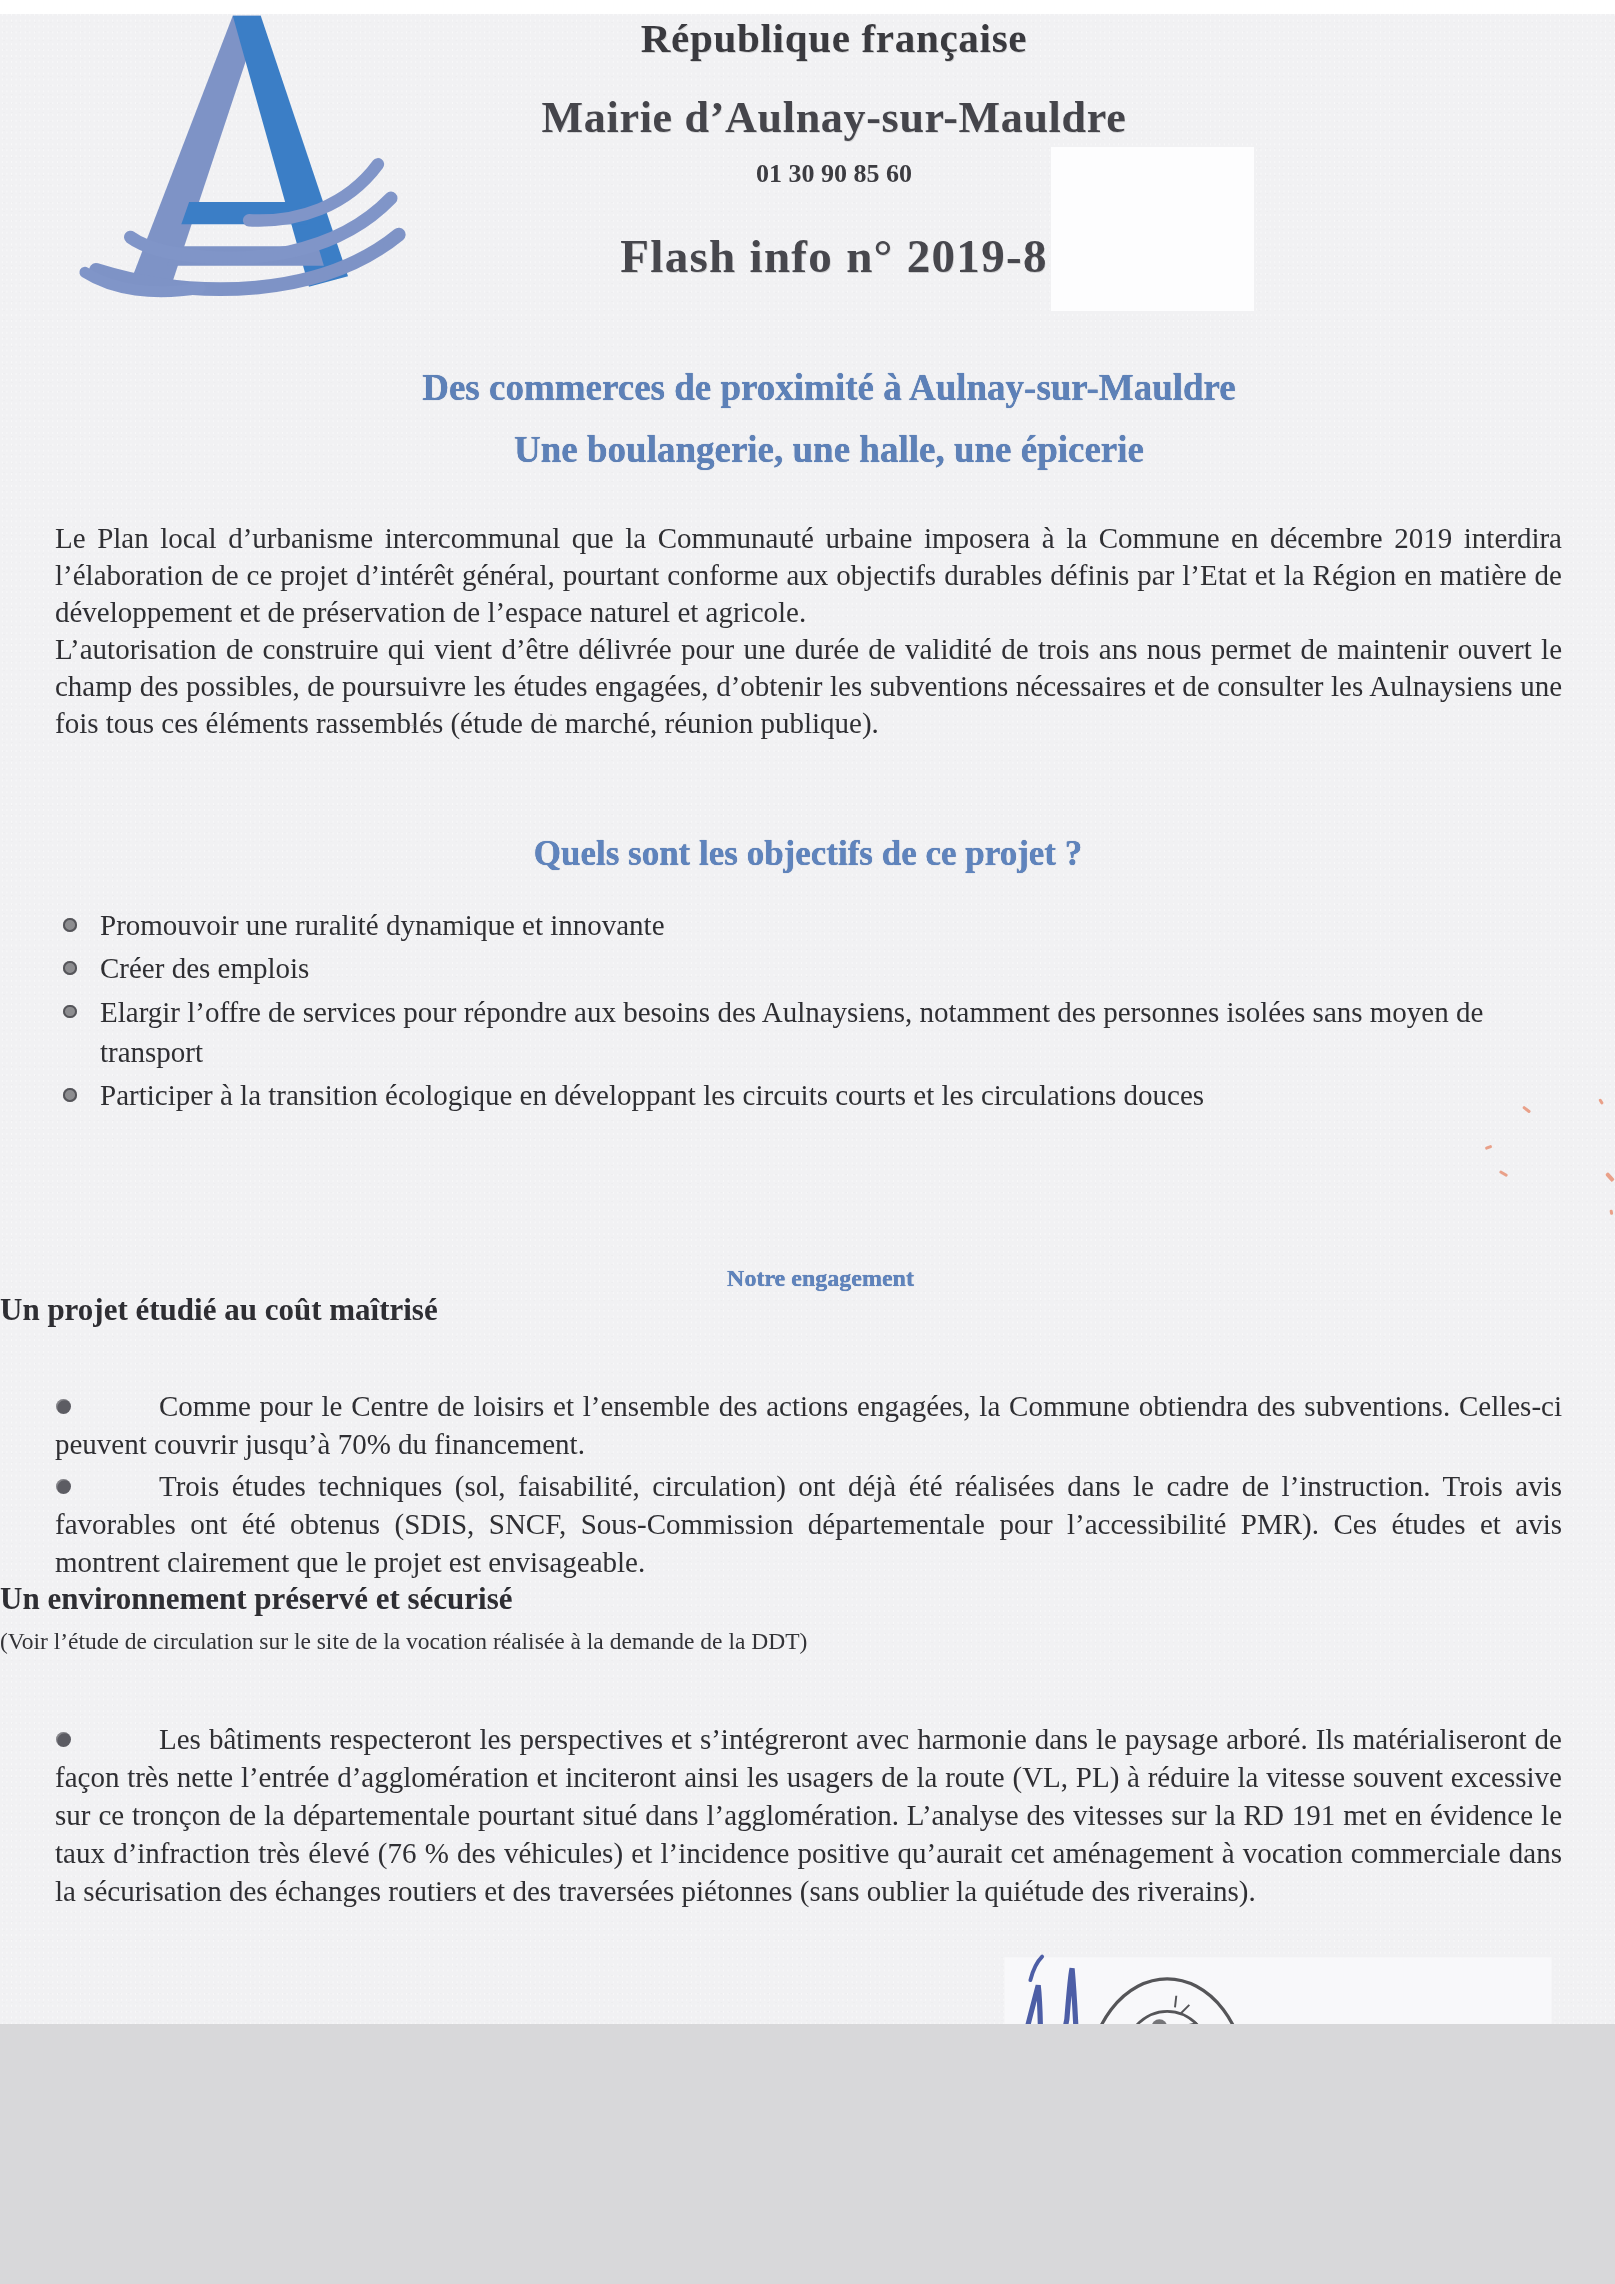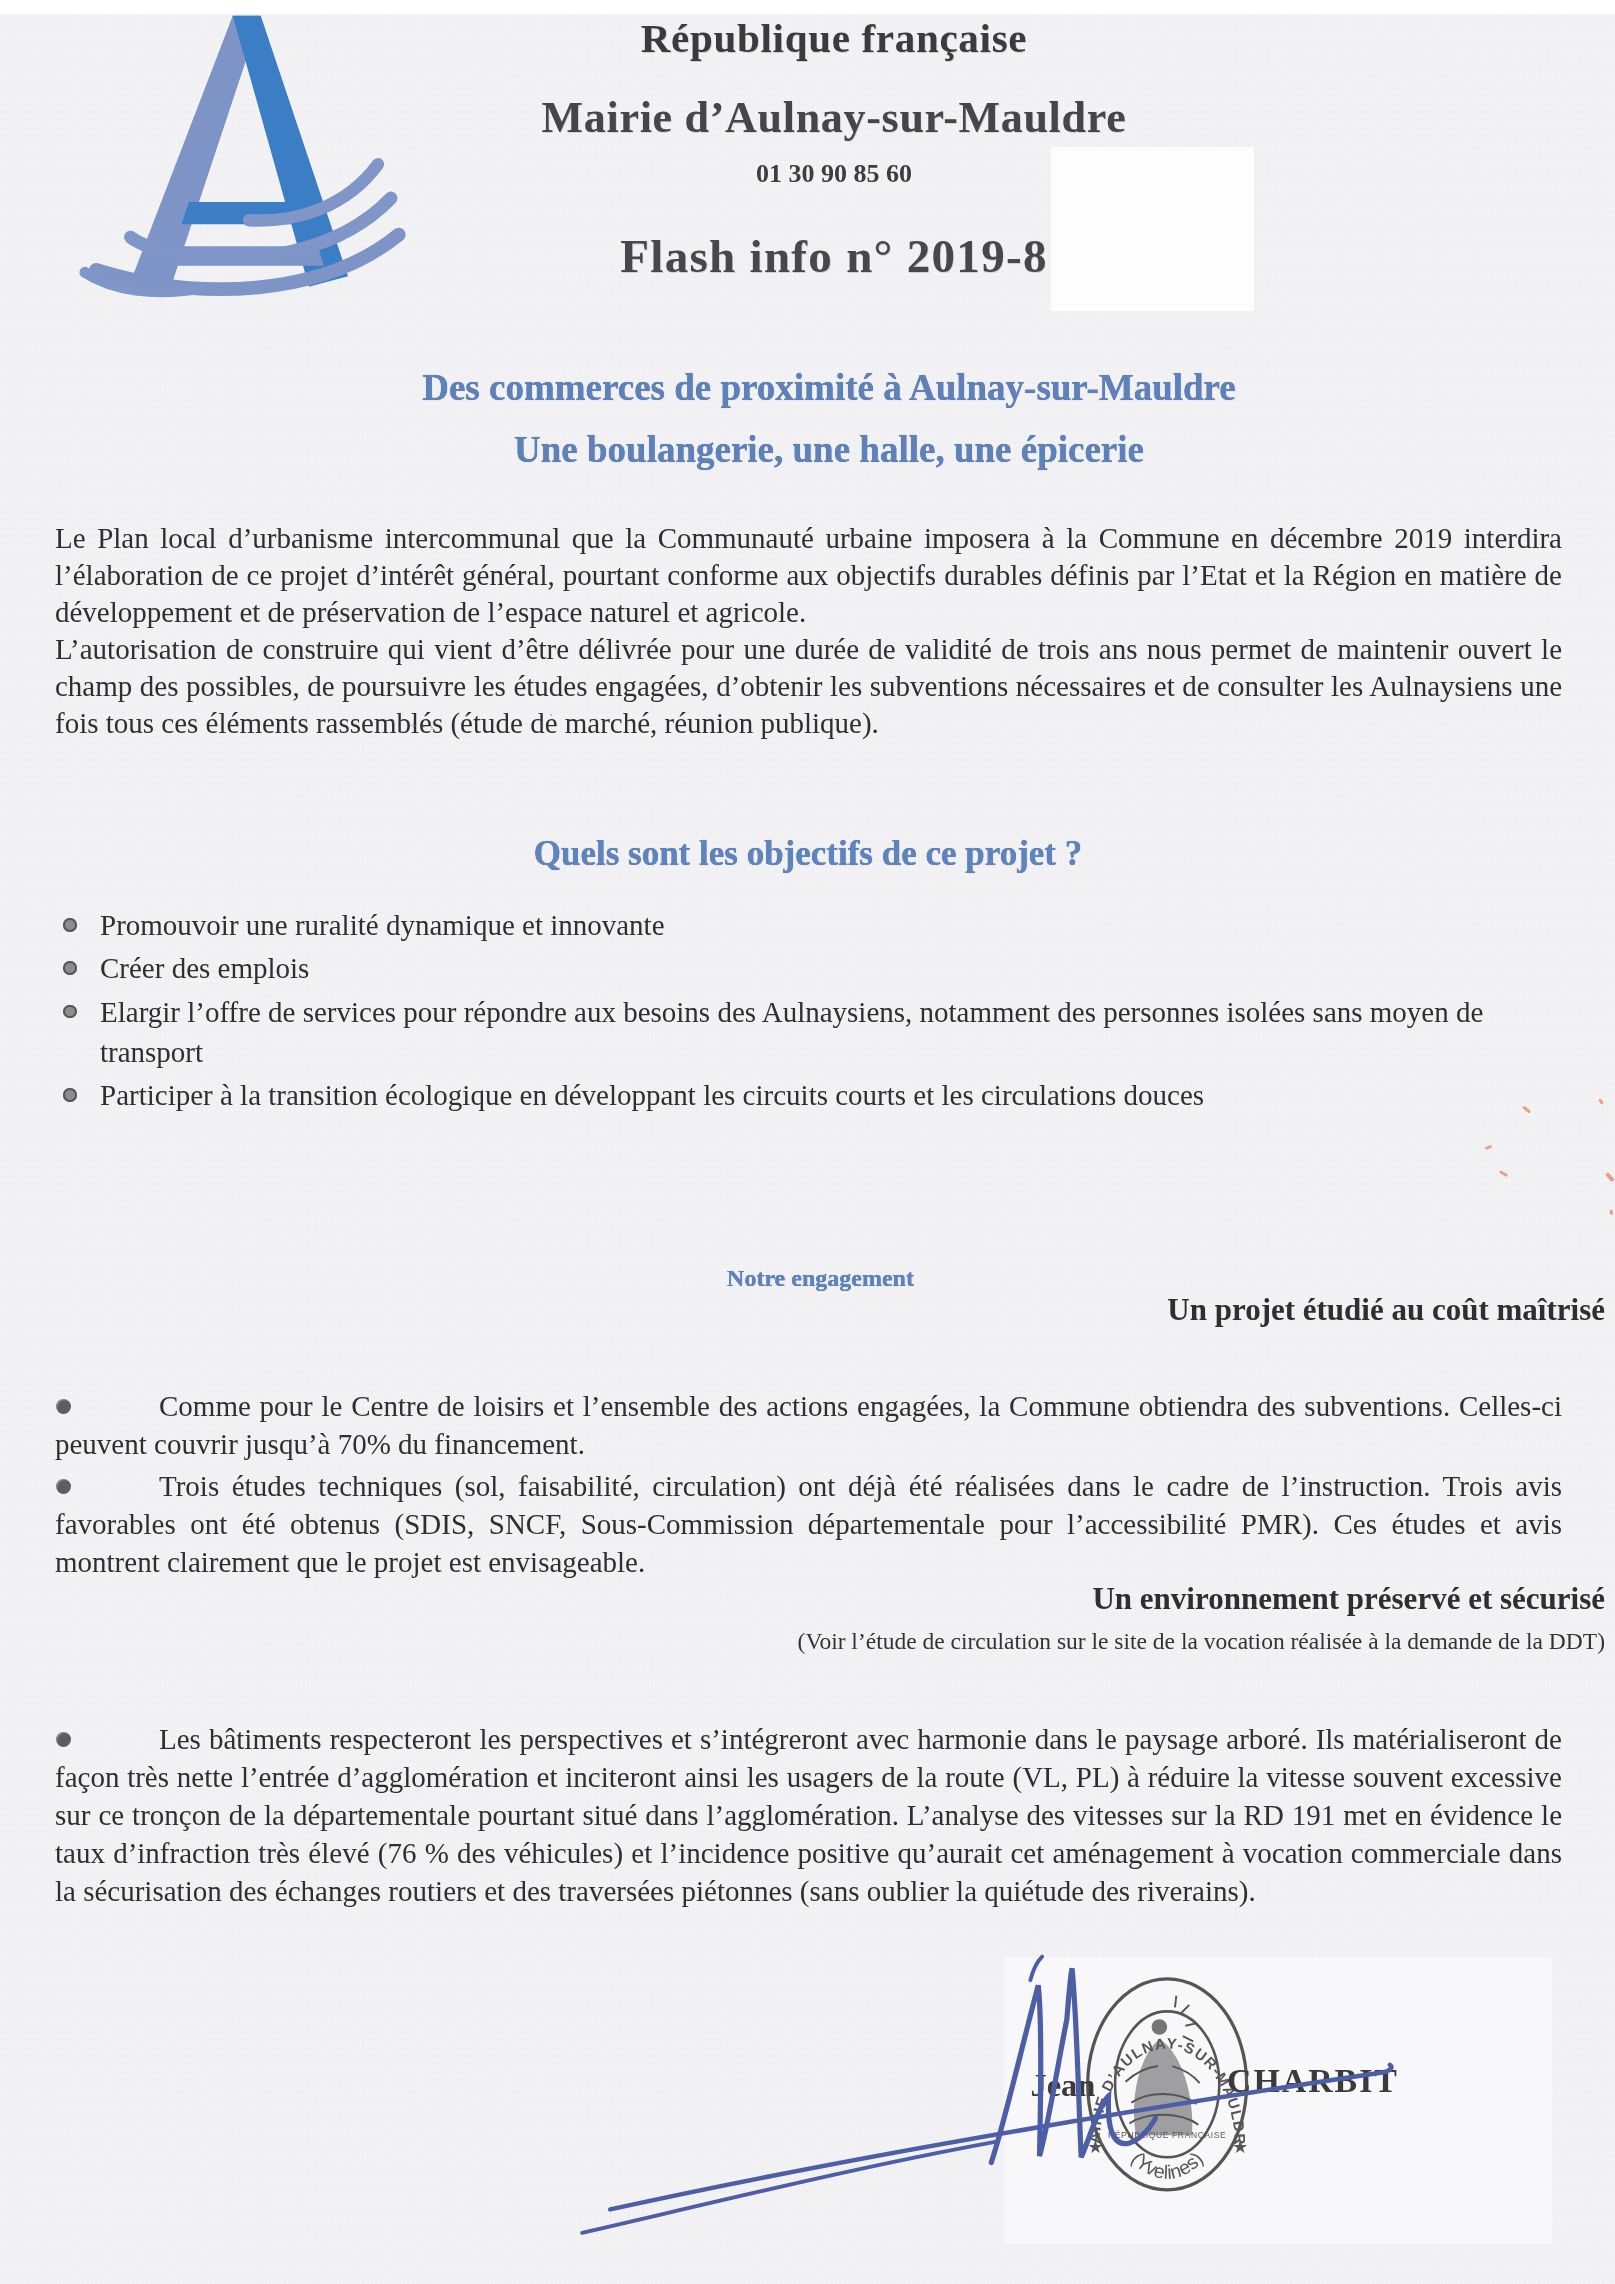--- a/index.html
+++ b/index.html
@@ -1,19 +1,19 @@
 <!DOCTYPE html>
 <html lang="fr" style="font-size:10.4px"><head>
 <meta charset="utf-8">
 <style>
   html,body{margin:0;padding:0;}
   body{background:#d8d8da;}
   .page{
     position:relative;
-    width:1616px;height:2284px;
+    width:1616px;height:2024px;
     margin:0 auto;
     background-color:#f1f1f3;
     background-image:
       radial-gradient(rgba(255,255,255,.55) 0.7px, transparent 1px),
       radial-gradient(rgba(60,60,70,.02) 0.7px, transparent 1px);
     background-size:4.6px 5.9px, 7.8px 9px;
     overflow:hidden;
     font-family:"Liberation Serif","DejaVu Serif",serif;
     color:#2f2f33;
   }
@@ -36,21 +36,21 @@
   
   .intro{position:absolute;left:55px;width:1507px;top:520px;
     font-size:29px;line-height:37px;text-align:justify;}
   .intro p{margin:0;}
 
   .bluehead{position:absolute;left:0;right:0;text-align:center;
     color:#5f84bd;font-weight:bold;text-shadow:0 0 0.7px #3d5c92;}
   .h-objectifs{top:834px;font-size:35px;}
   .h-engagement{top:1265px;font-size:24px;padding-left:25px;}
 
-  .darkhead{position:absolute;left:0;right:11px;text-align:right;
+  .darkhead{position:absolute;left:0;right:0;text-align:left;
     color:#2e2e33;font-weight:bold;font-family:Liberation Serif, serif;}
   .h-cout{top:1292px;font-size:31px;}
   .h-env{top:1581px;font-size:31px;}
   .h-note{top:1628px;font-size:23.5px;font-weight:normal;color:#333337;}
 
   
   .objlist{position:absolute;left:62px;top:905px;width:1506px;
     list-style:none;margin:0;padding:0;font-size:29px;line-height:40px;}
   .objlist li{position:relative;padding-left:38px;margin-bottom:3.3px;}
   .dot{position:absolute;left:1.3px;top:13px;width:13.7px;height:13.7px;border-radius:50%;

